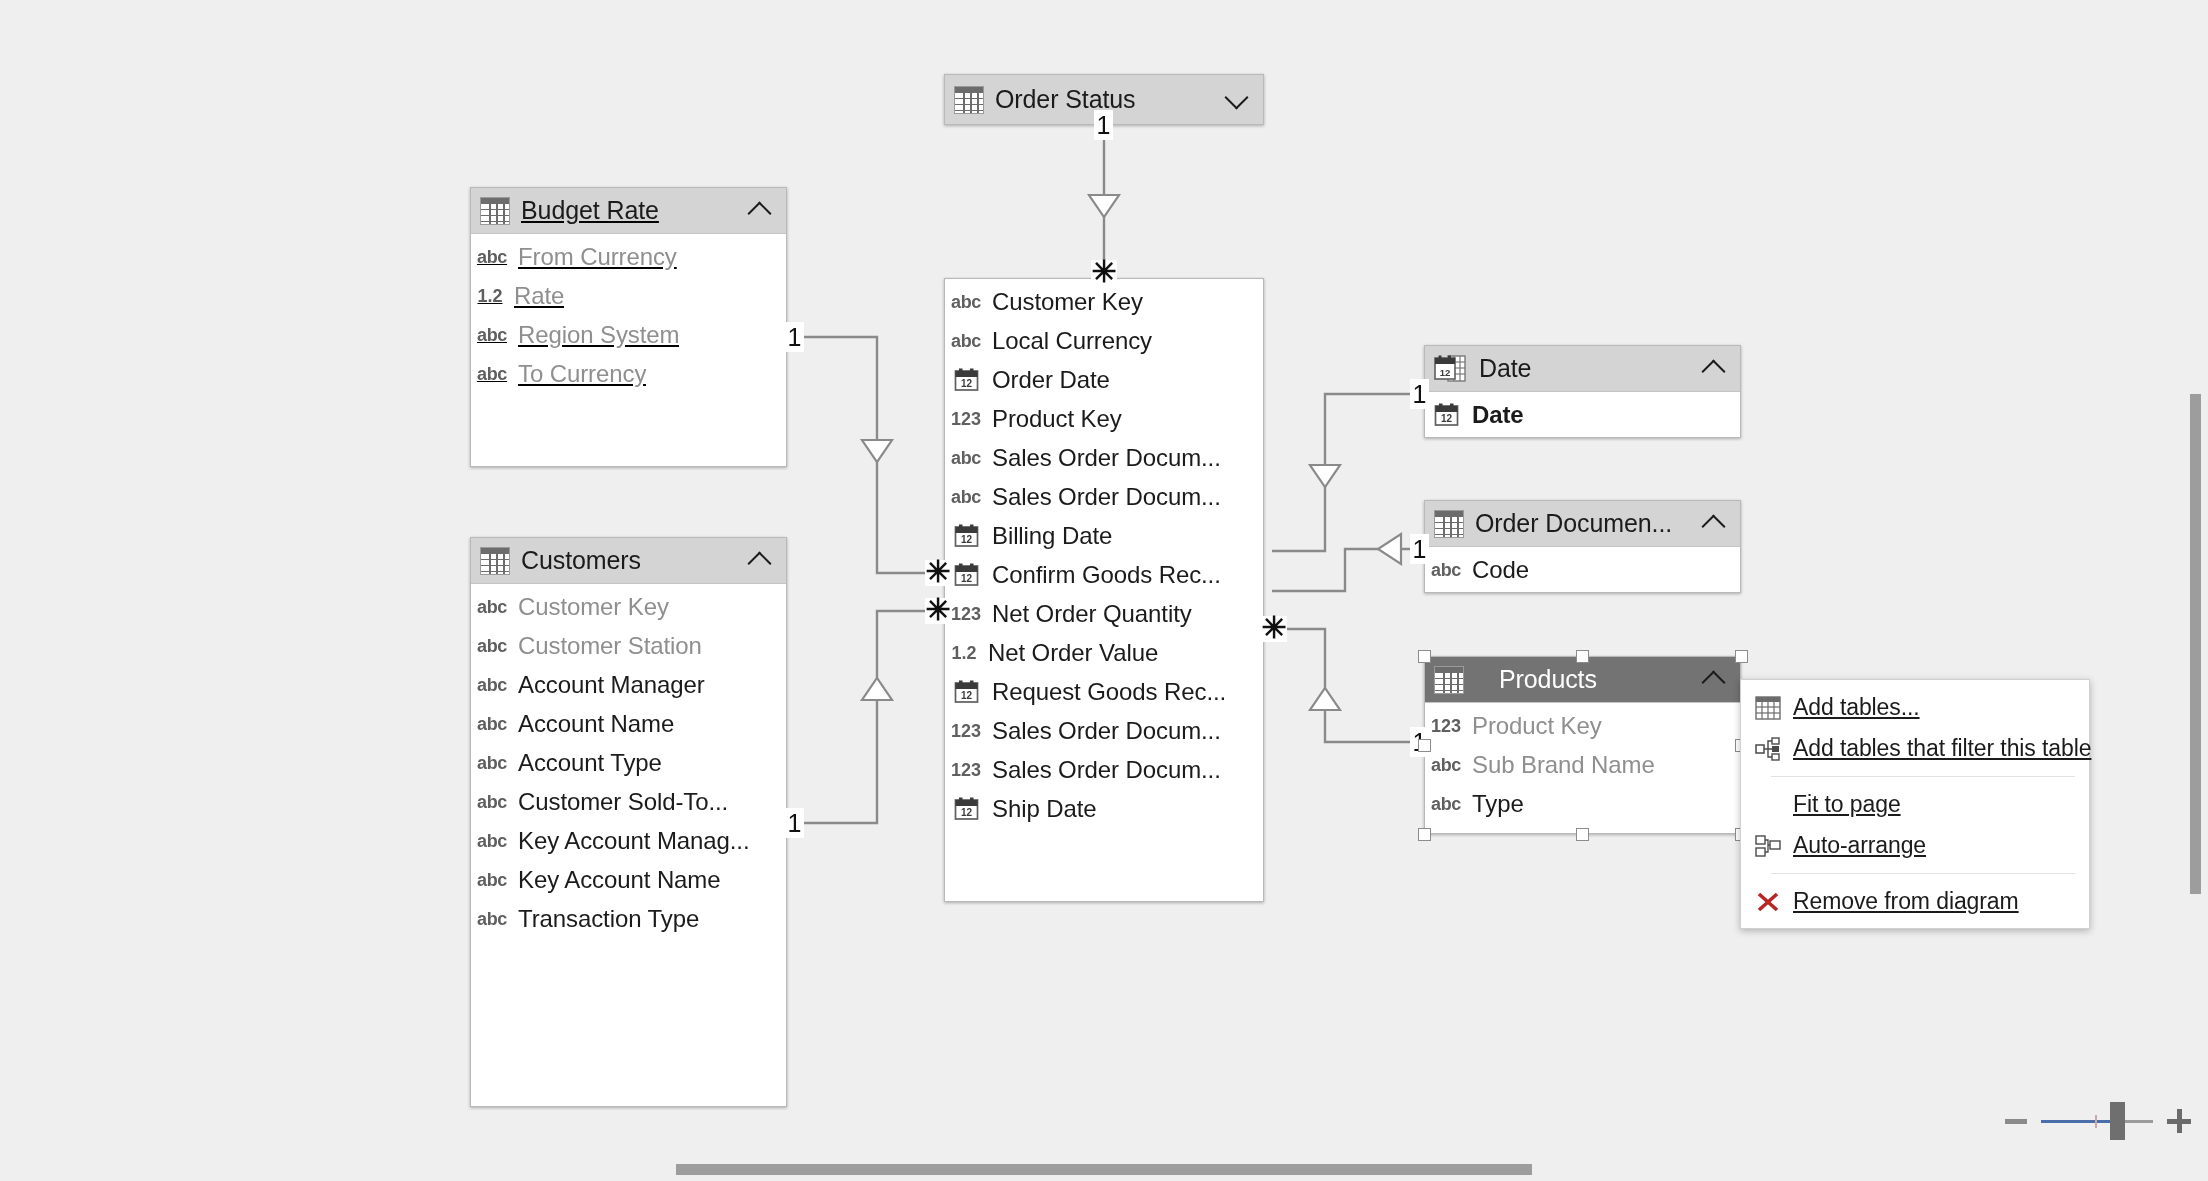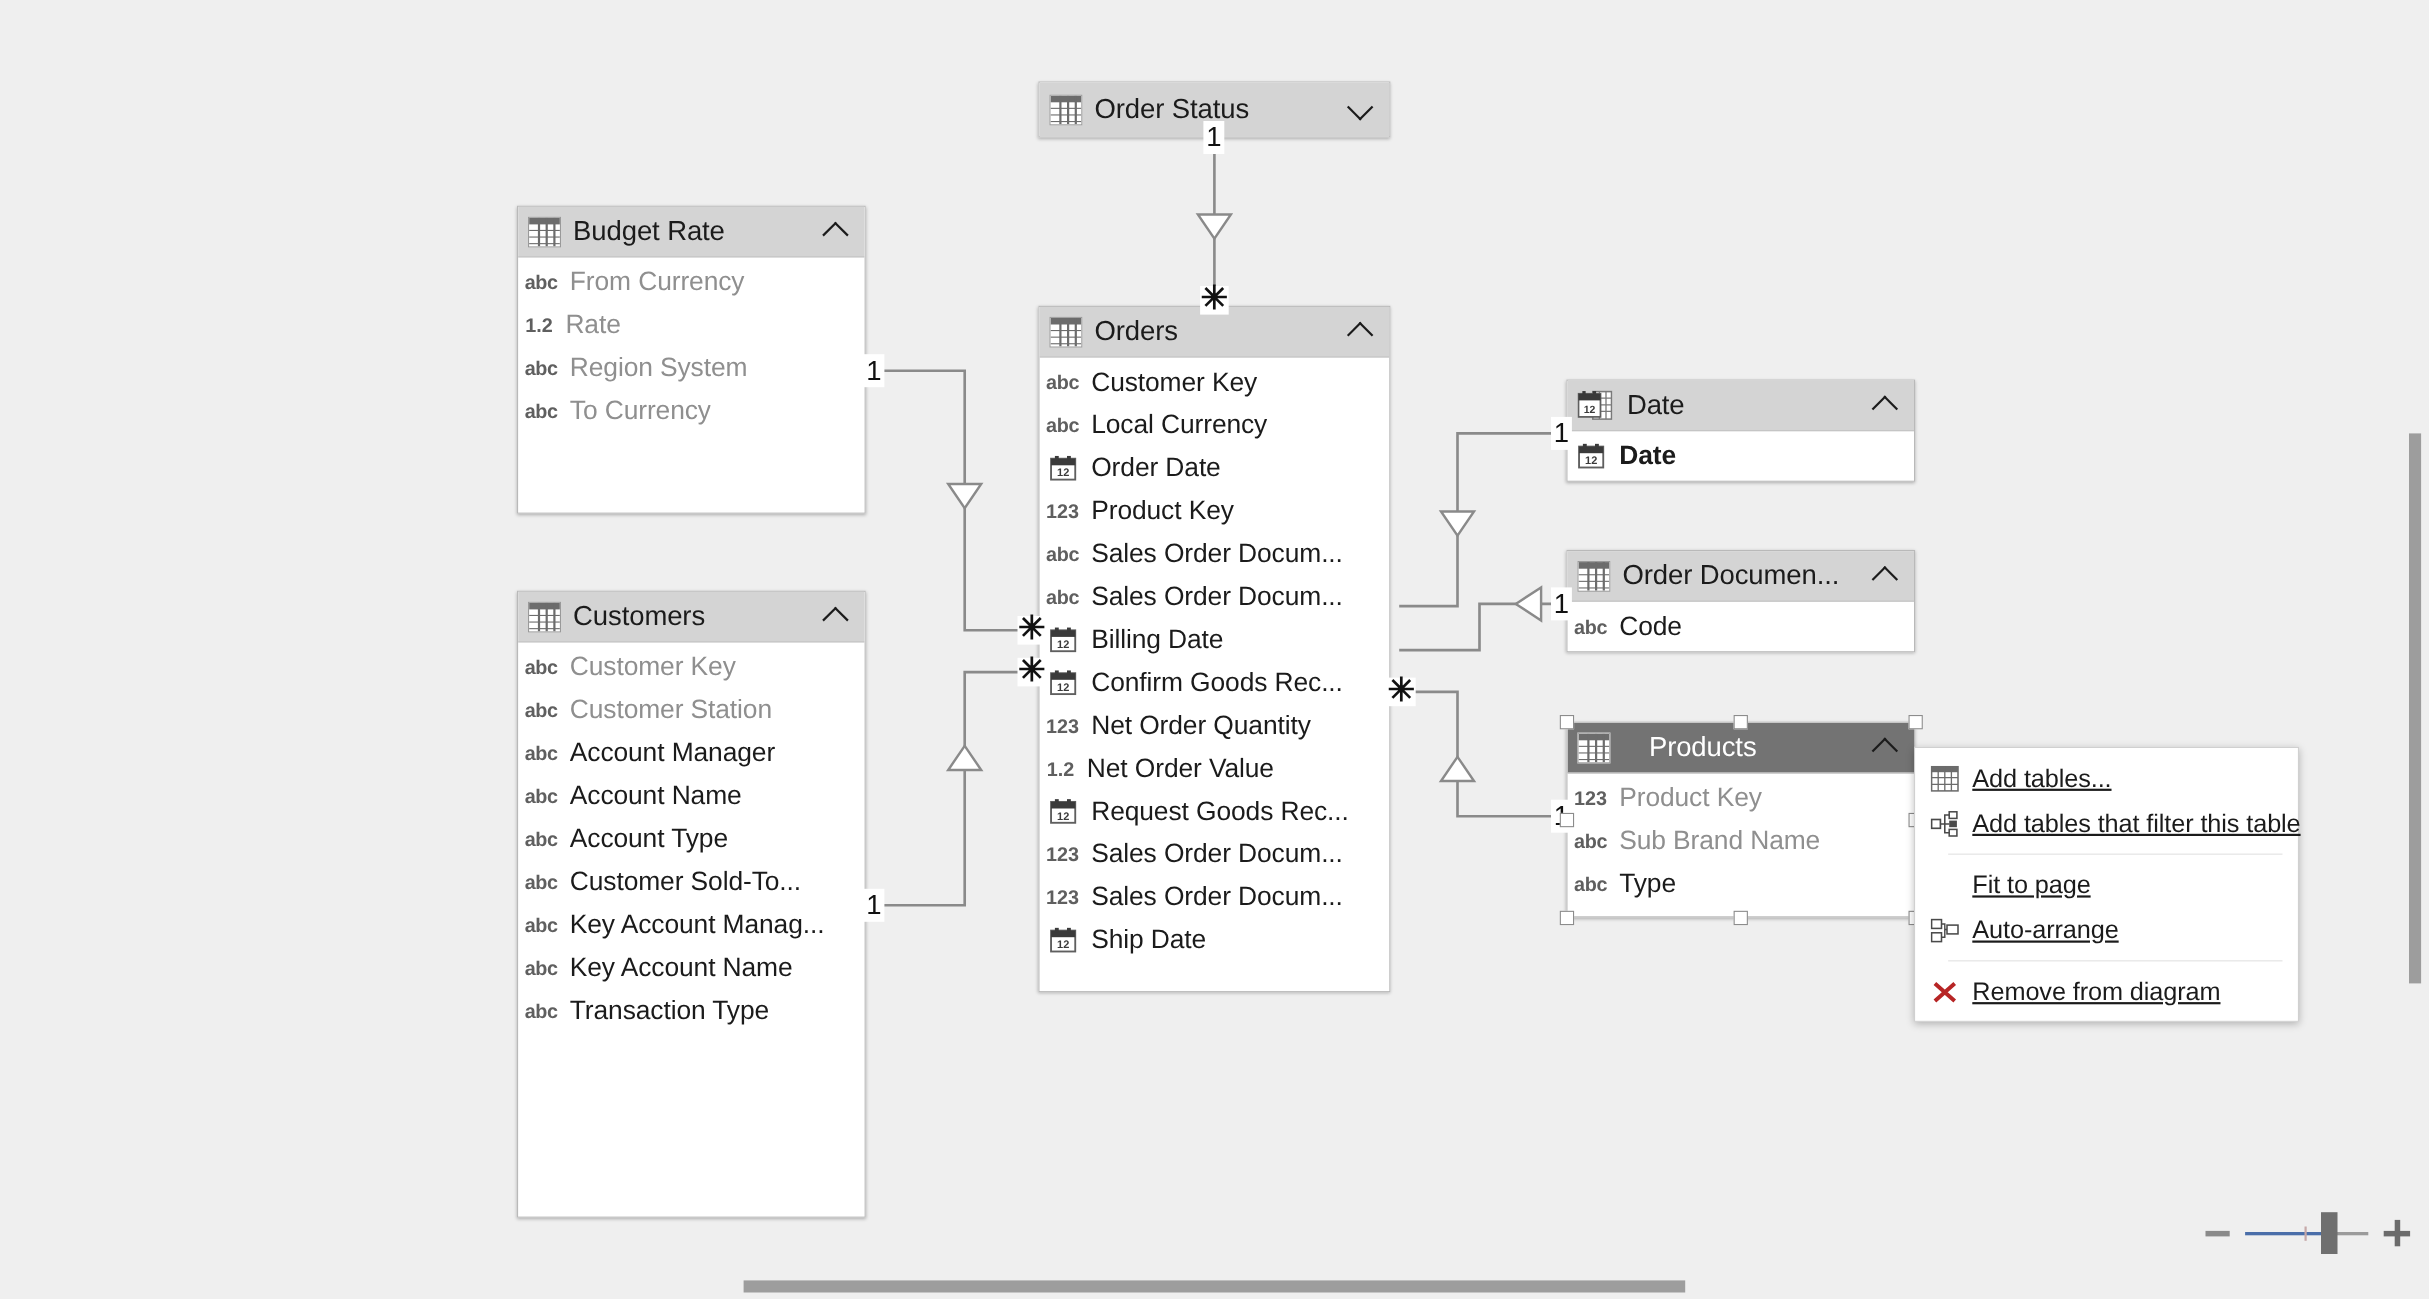--- a/index.html
+++ b/index.html
@@ -193,21 +193,21 @@
           <i class="hr" style="top:23px"></i>
         <i class="vr" style="left:8px"></i>
           <i class="vr" style="left:15px"></i>
           <i class="vr" style="left:22px"></i>
       </span>
       <span class="tbl-title">Order Status</span>
       <span class="chev down"></span>
     </div>
   </div>
 
-  <div class="tbl" id="t-budget-rate" style="left:470px;top:187px;width:317px;height:280px;">
+  <div class="tbl" id="t-budget-rate" style="left:470px;top:187px;width:317px;height:280px;text-decoration:underline;">
     <div class="tbl-head">
       <span class="tbl-ico">
         <i class="cap"></i>
           <i class="hr" style="top:11px"></i>
           <i class="hr" style="top:17px"></i>
           <i class="hr" style="top:23px"></i>
         <i class="vr" style="left:8px"></i>
           <i class="vr" style="left:15px"></i>
           <i class="vr" style="left:22px"></i>
       </span>
@@ -282,33 +282,20 @@
           <span class="fld-name">Key Account Name</span>
         </div>
       <div class="fld">
           <span class="ti ti-abc">abc</span>
           <span class="fld-name">Transaction Type</span>
         </div>
     </div>
   </div>
 
   <div class="tbl" id="t-orders" style="left:944px;top:278px;width:320px;height:624px;">
-    <div class="tbl-head">
-      <span class="tbl-ico">
-        <i class="cap"></i>
-          <i class="hr" style="top:11px"></i>
-          <i class="hr" style="top:17px"></i>
-          <i class="hr" style="top:23px"></i>
-        <i class="vr" style="left:8px"></i>
-          <i class="vr" style="left:15px"></i>
-          <i class="vr" style="left:22px"></i>
-      </span>
-      <span class="tbl-title">Orders</span>
-      <span class="chev up"></span>
-    </div>
     <div class="tbl-body">
       <div class="fld">
           <span class="ti ti-abc">abc</span>
           <span class="fld-name">Customer Key</span>
         </div>
       <div class="fld">
           <span class="ti ti-abc">abc</span>
           <span class="fld-name">Local Currency</span>
         </div>
       <div class="fld">

